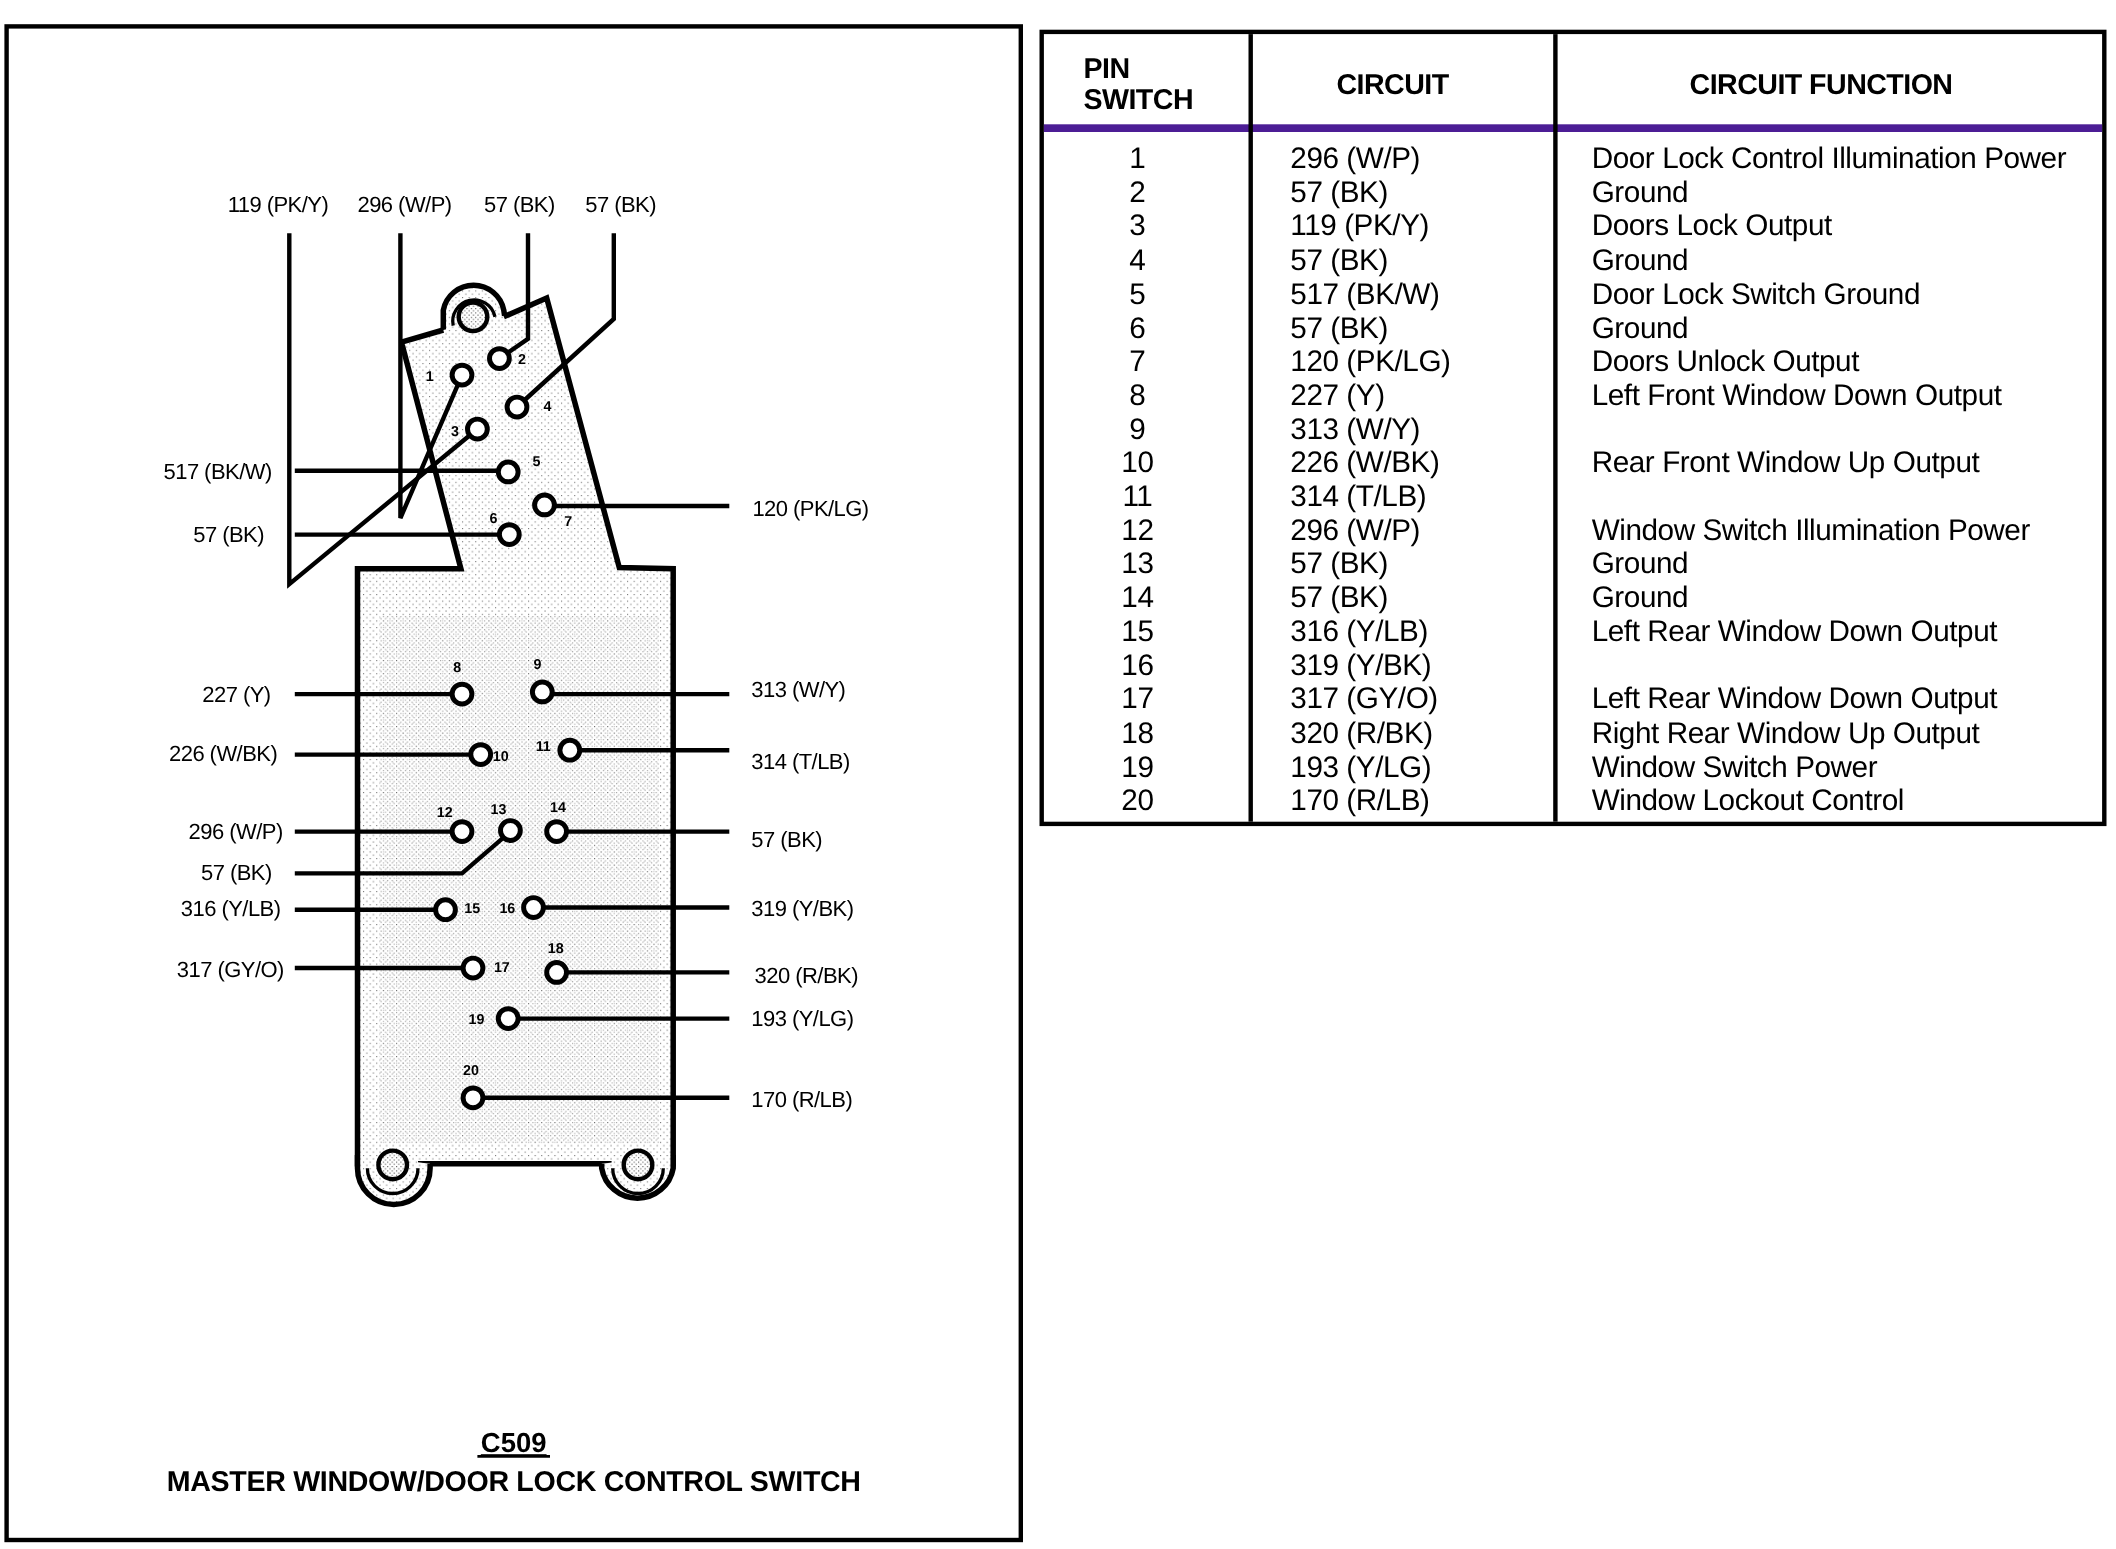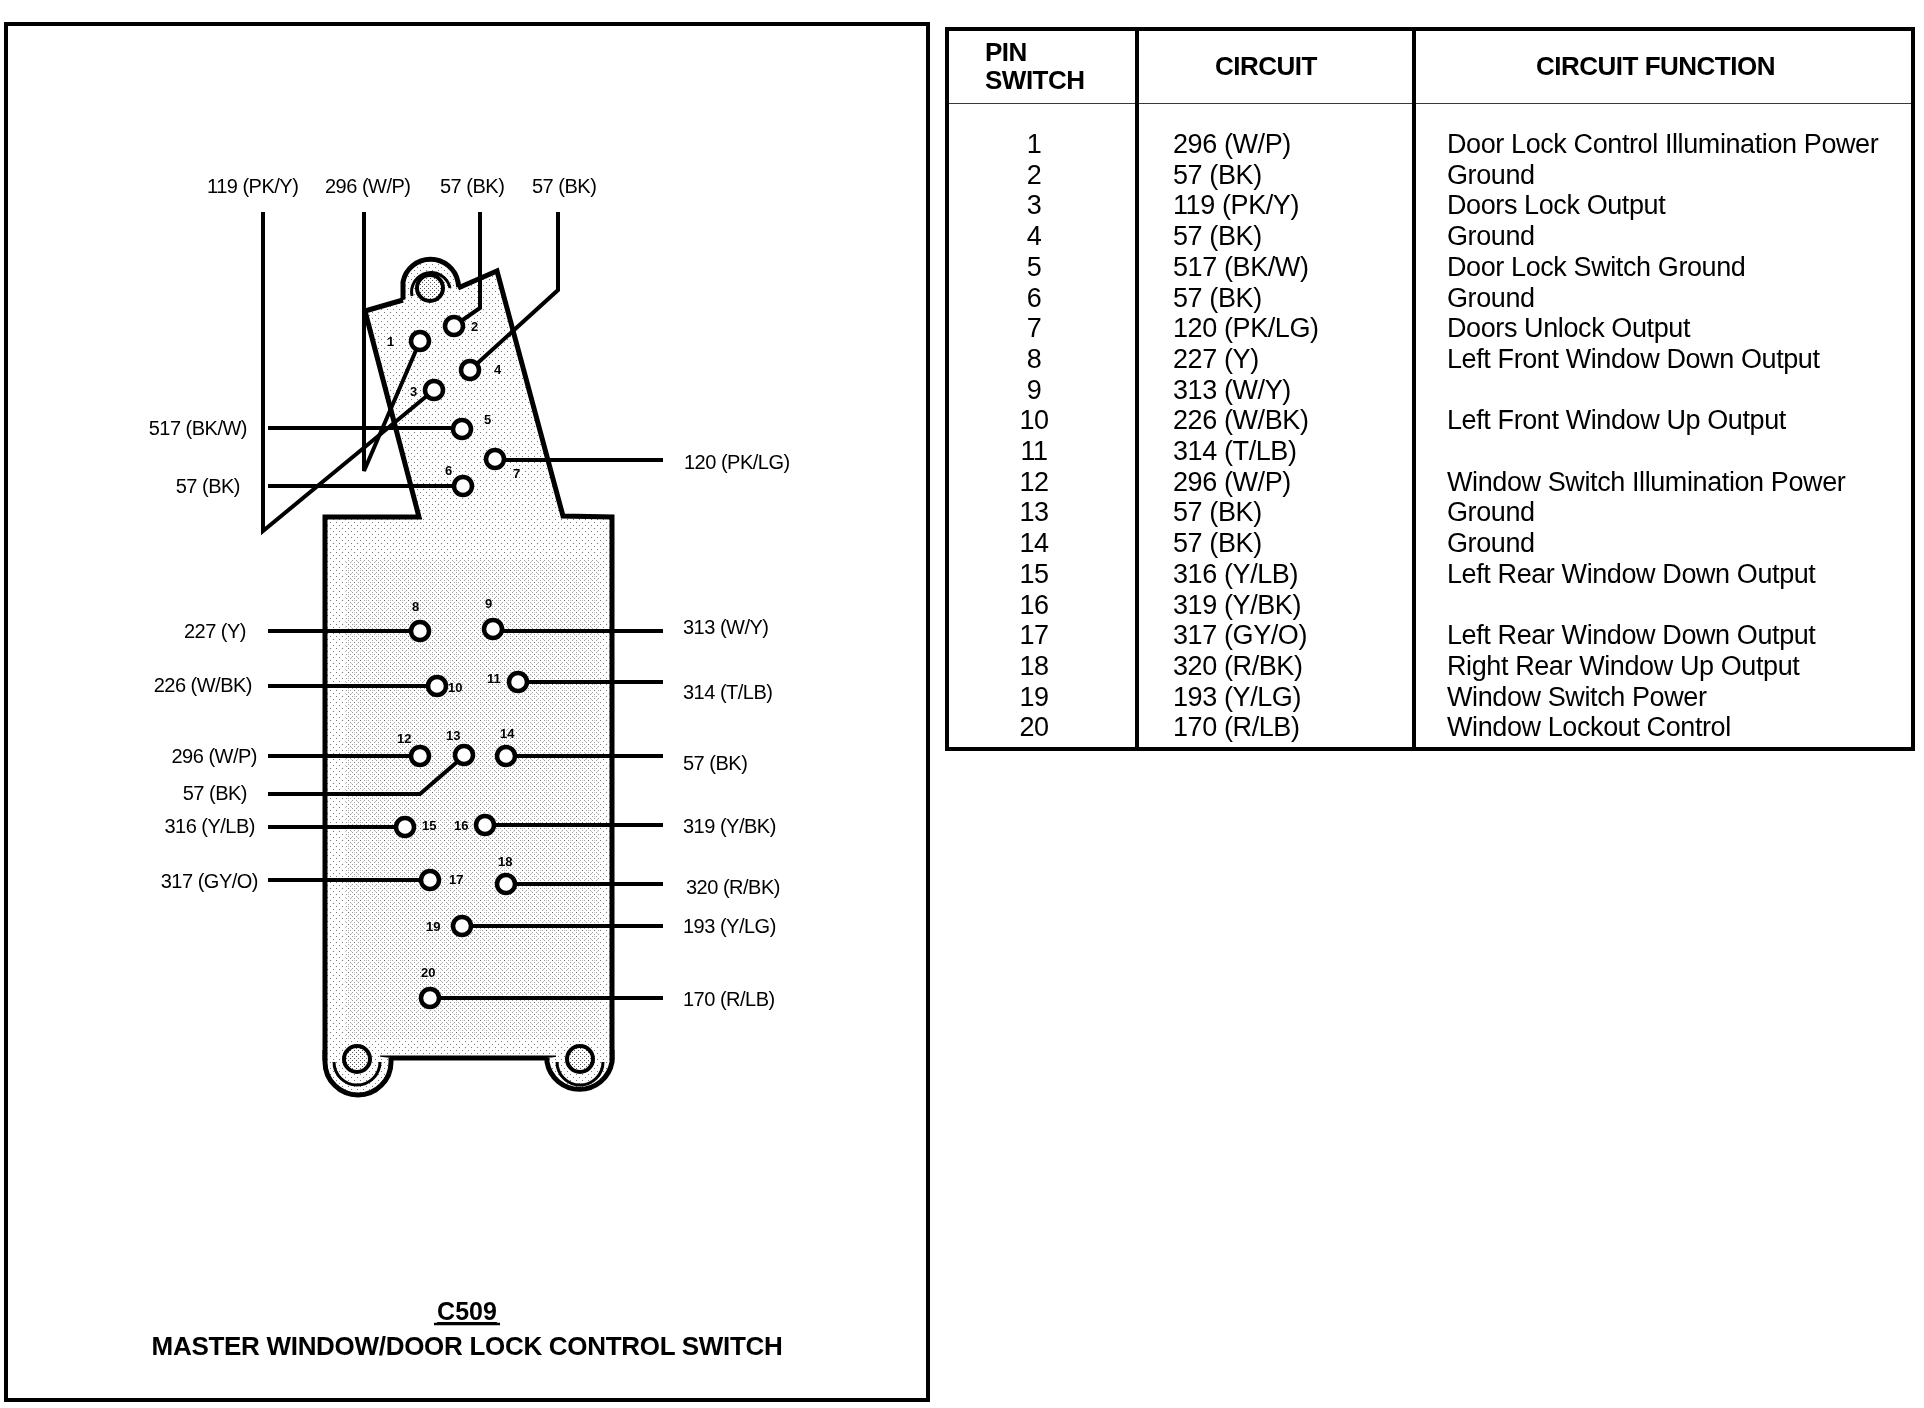--- a/index.html
+++ b/index.html
@@ -9,21 +9,21 @@
   .wire { fill: none; stroke: #000; stroke-width: 4; stroke-linejoin: miter; }
   .outline { fill: none; stroke: #000; stroke-width: 5; stroke-linejoin: miter; }
   .pin { fill: #fff; stroke: #000; stroke-width: 4.5; }
   .pin-num { font-family: "Liberation Sans", sans-serif; font-weight: bold; font-size: 13px; fill: #000; }
   .wire-label { font-family: "Liberation Sans", sans-serif; font-size: 20px; fill: #000; letter-spacing: -0.5px; }
   .title-code { font-family: "Liberation Sans", sans-serif; font-weight: bold; font-size: 25px; fill: #000; text-decoration: underline; }
   .title-main { font-family: "Liberation Sans", sans-serif; font-weight: bold; font-size: 26px; fill: #000; letter-spacing: -0.3px; }
 
   #pin-table { position: absolute; left: 945px; top: 27px; width: 970px; height: 724px;
                border: 4px solid #000; box-sizing: border-box; }
-  #pin-table .hdr { position: absolute; left: 0; top: 0; right: 0; height: 72px; border-bottom: 1px solid #4c1d95; }
+  #pin-table .hdr { position: absolute; left: 0; top: 10px; right: 0; height: 72px; border-bottom: 7px solid #4c1d95; }
   #pin-table .col-div { position: absolute; top: 0; bottom: 0; width: 4px; background: #000; }
   #pin-table .hcell { position: absolute; font-weight: bold; font-size: 26px; line-height: 28px; letter-spacing: -0.5px; }
   .rows { position: absolute; left: 0; right: 0; top: 98px; }
   .row { position: absolute; left: 0; right: 0; height: 31px; font-size: 27px; line-height: 31px; letter-spacing: -0.4px; }
   .row .c-pin { position: absolute; left: 40px; width: 90px; text-align: center; }
   .row .c-circ { position: absolute; left: 224px; white-space: nowrap; }
   .row .c-func { position: absolute; left: 498px; white-space: nowrap; }
 </style>
 </head>
 <body>
@@ -218,21 +218,21 @@
         <span class="c-circ">227 (Y)</span>
         <span class="c-func">Left Front Window Down Output</span>
       </div>
       <div class="row" style="top: 245.6px;">
         <span class="c-pin">9</span>
         <span class="c-circ">313 (W/Y)</span>
       </div>
       <div class="row" style="top: 276.3px;">
         <span class="c-pin">10</span>
         <span class="c-circ">226 (W/BK)</span>
-        <span class="c-func">Left Front Window Up Output</span>
+        <span class="c-func">Rear Front Window Up Output</span>
       </div>
       <div class="row" style="top: 307px;">
         <span class="c-pin">11</span>
         <span class="c-circ">314 (T/LB)</span>
       </div>
       <div class="row" style="top: 337.7px;">
         <span class="c-pin">12</span>
         <span class="c-circ">296 (W/P)</span>
         <span class="c-func">Window Switch Illumination Power</span>
       </div>

